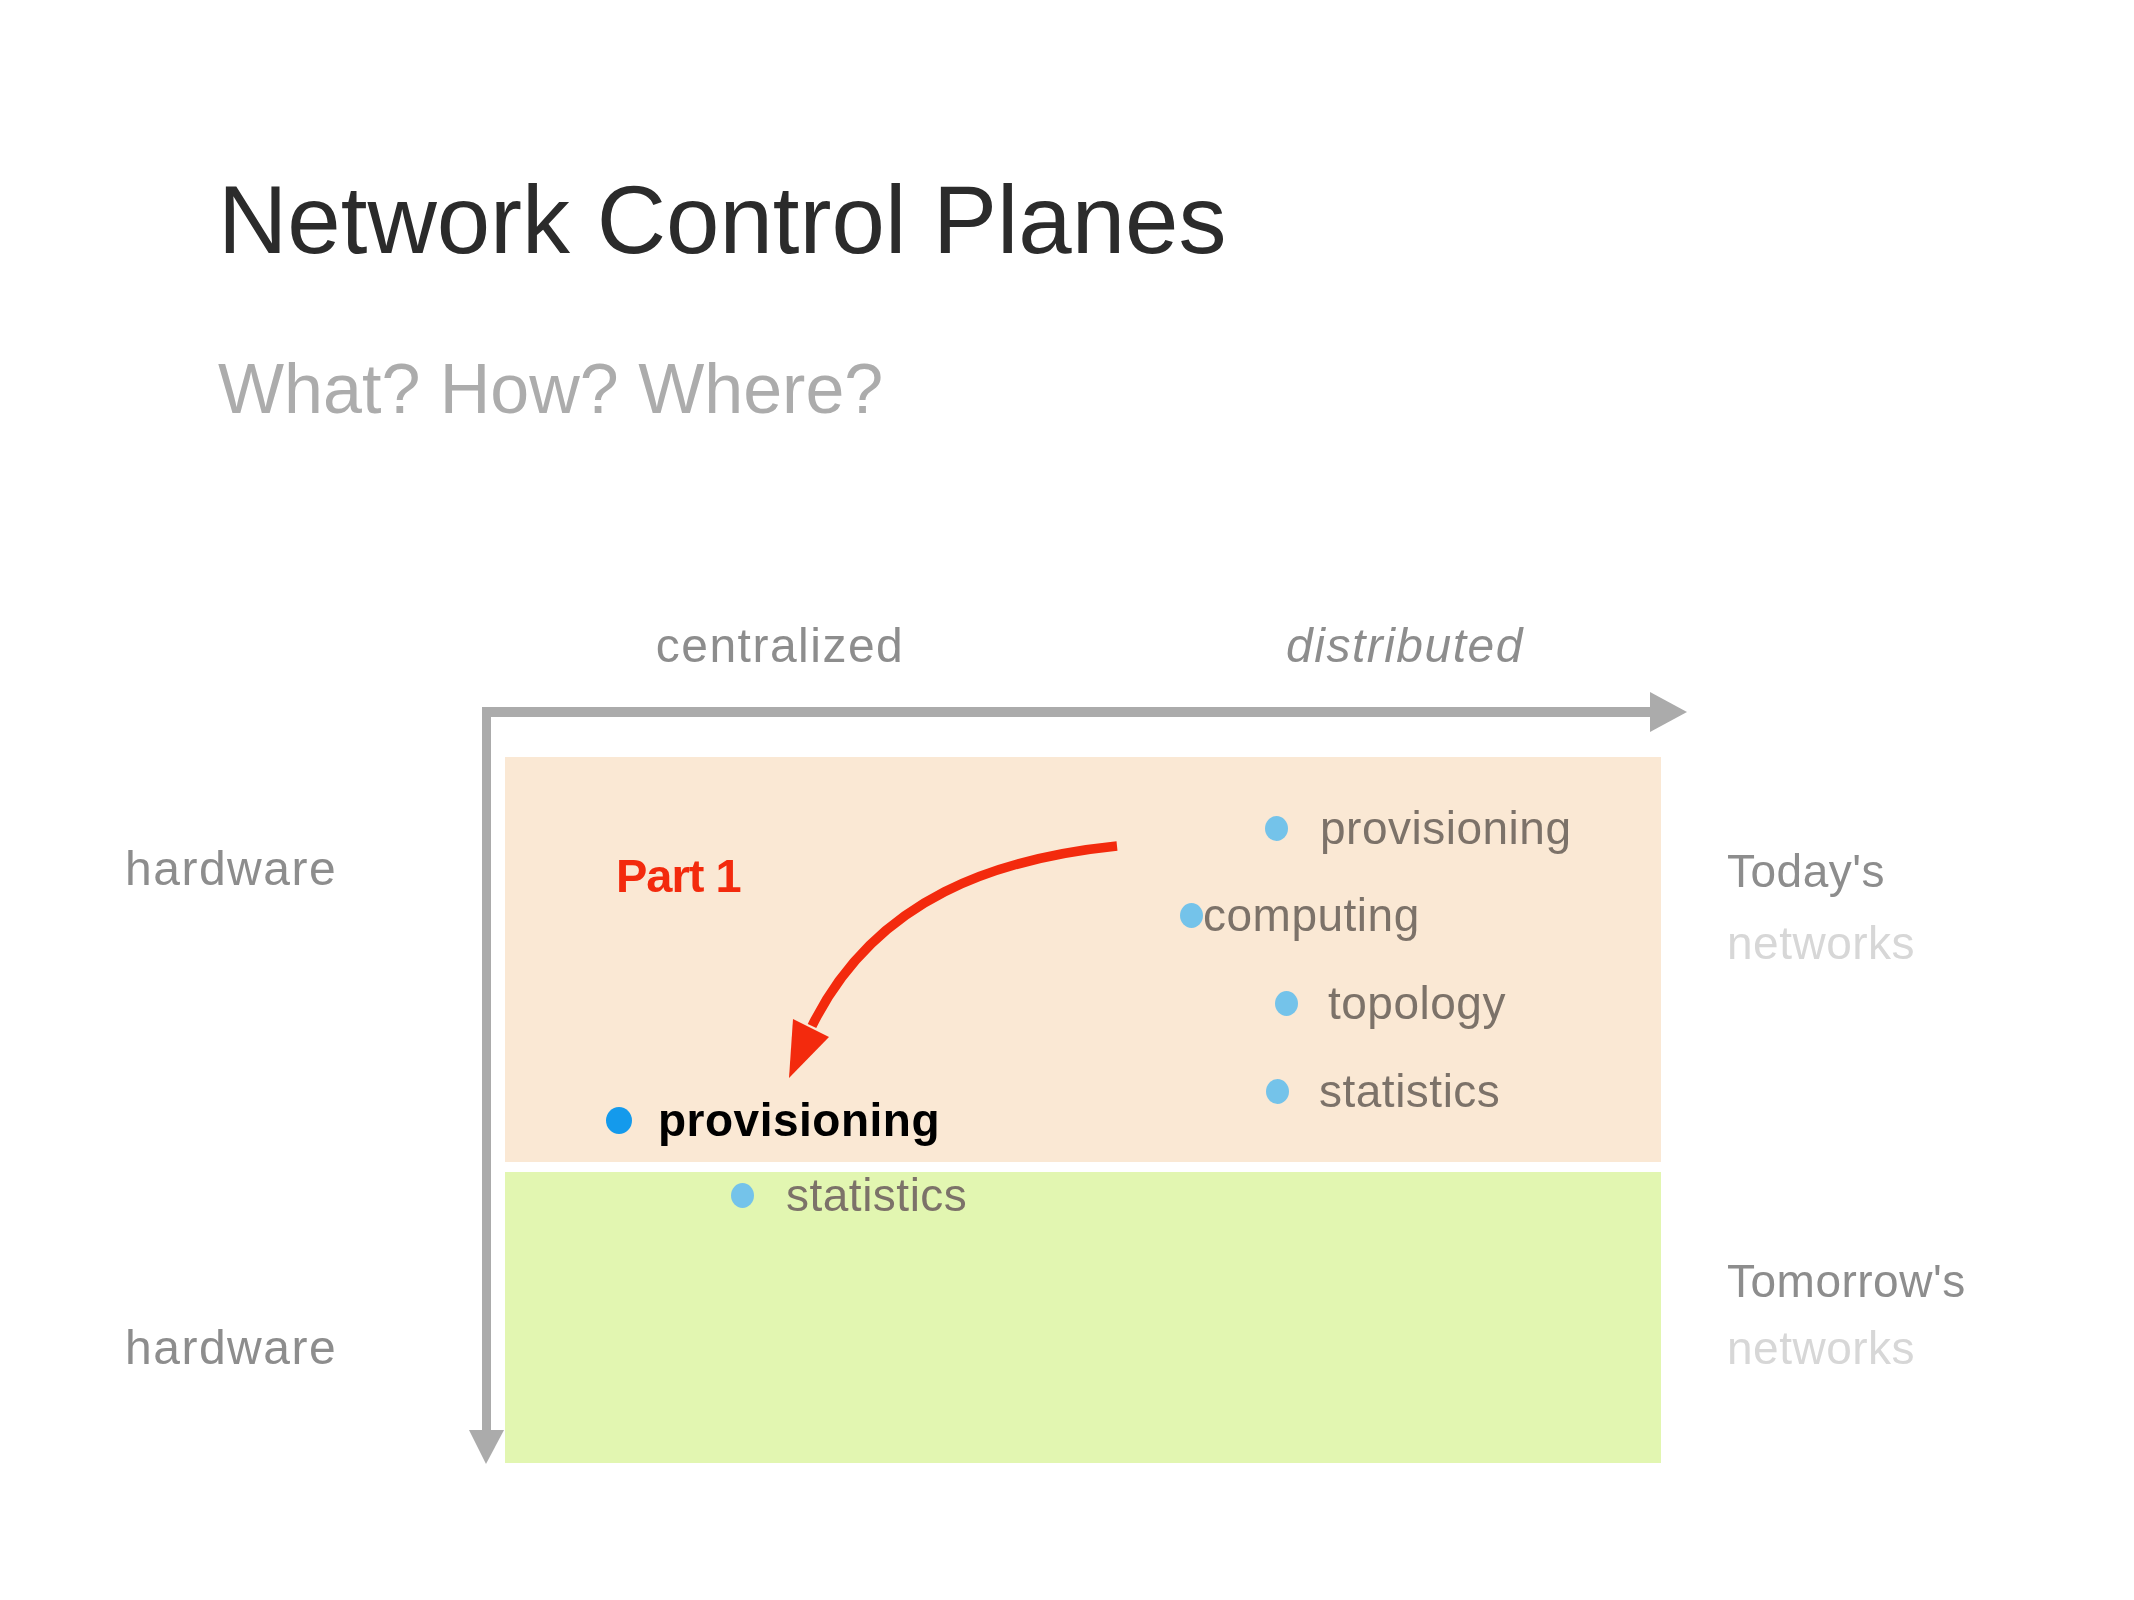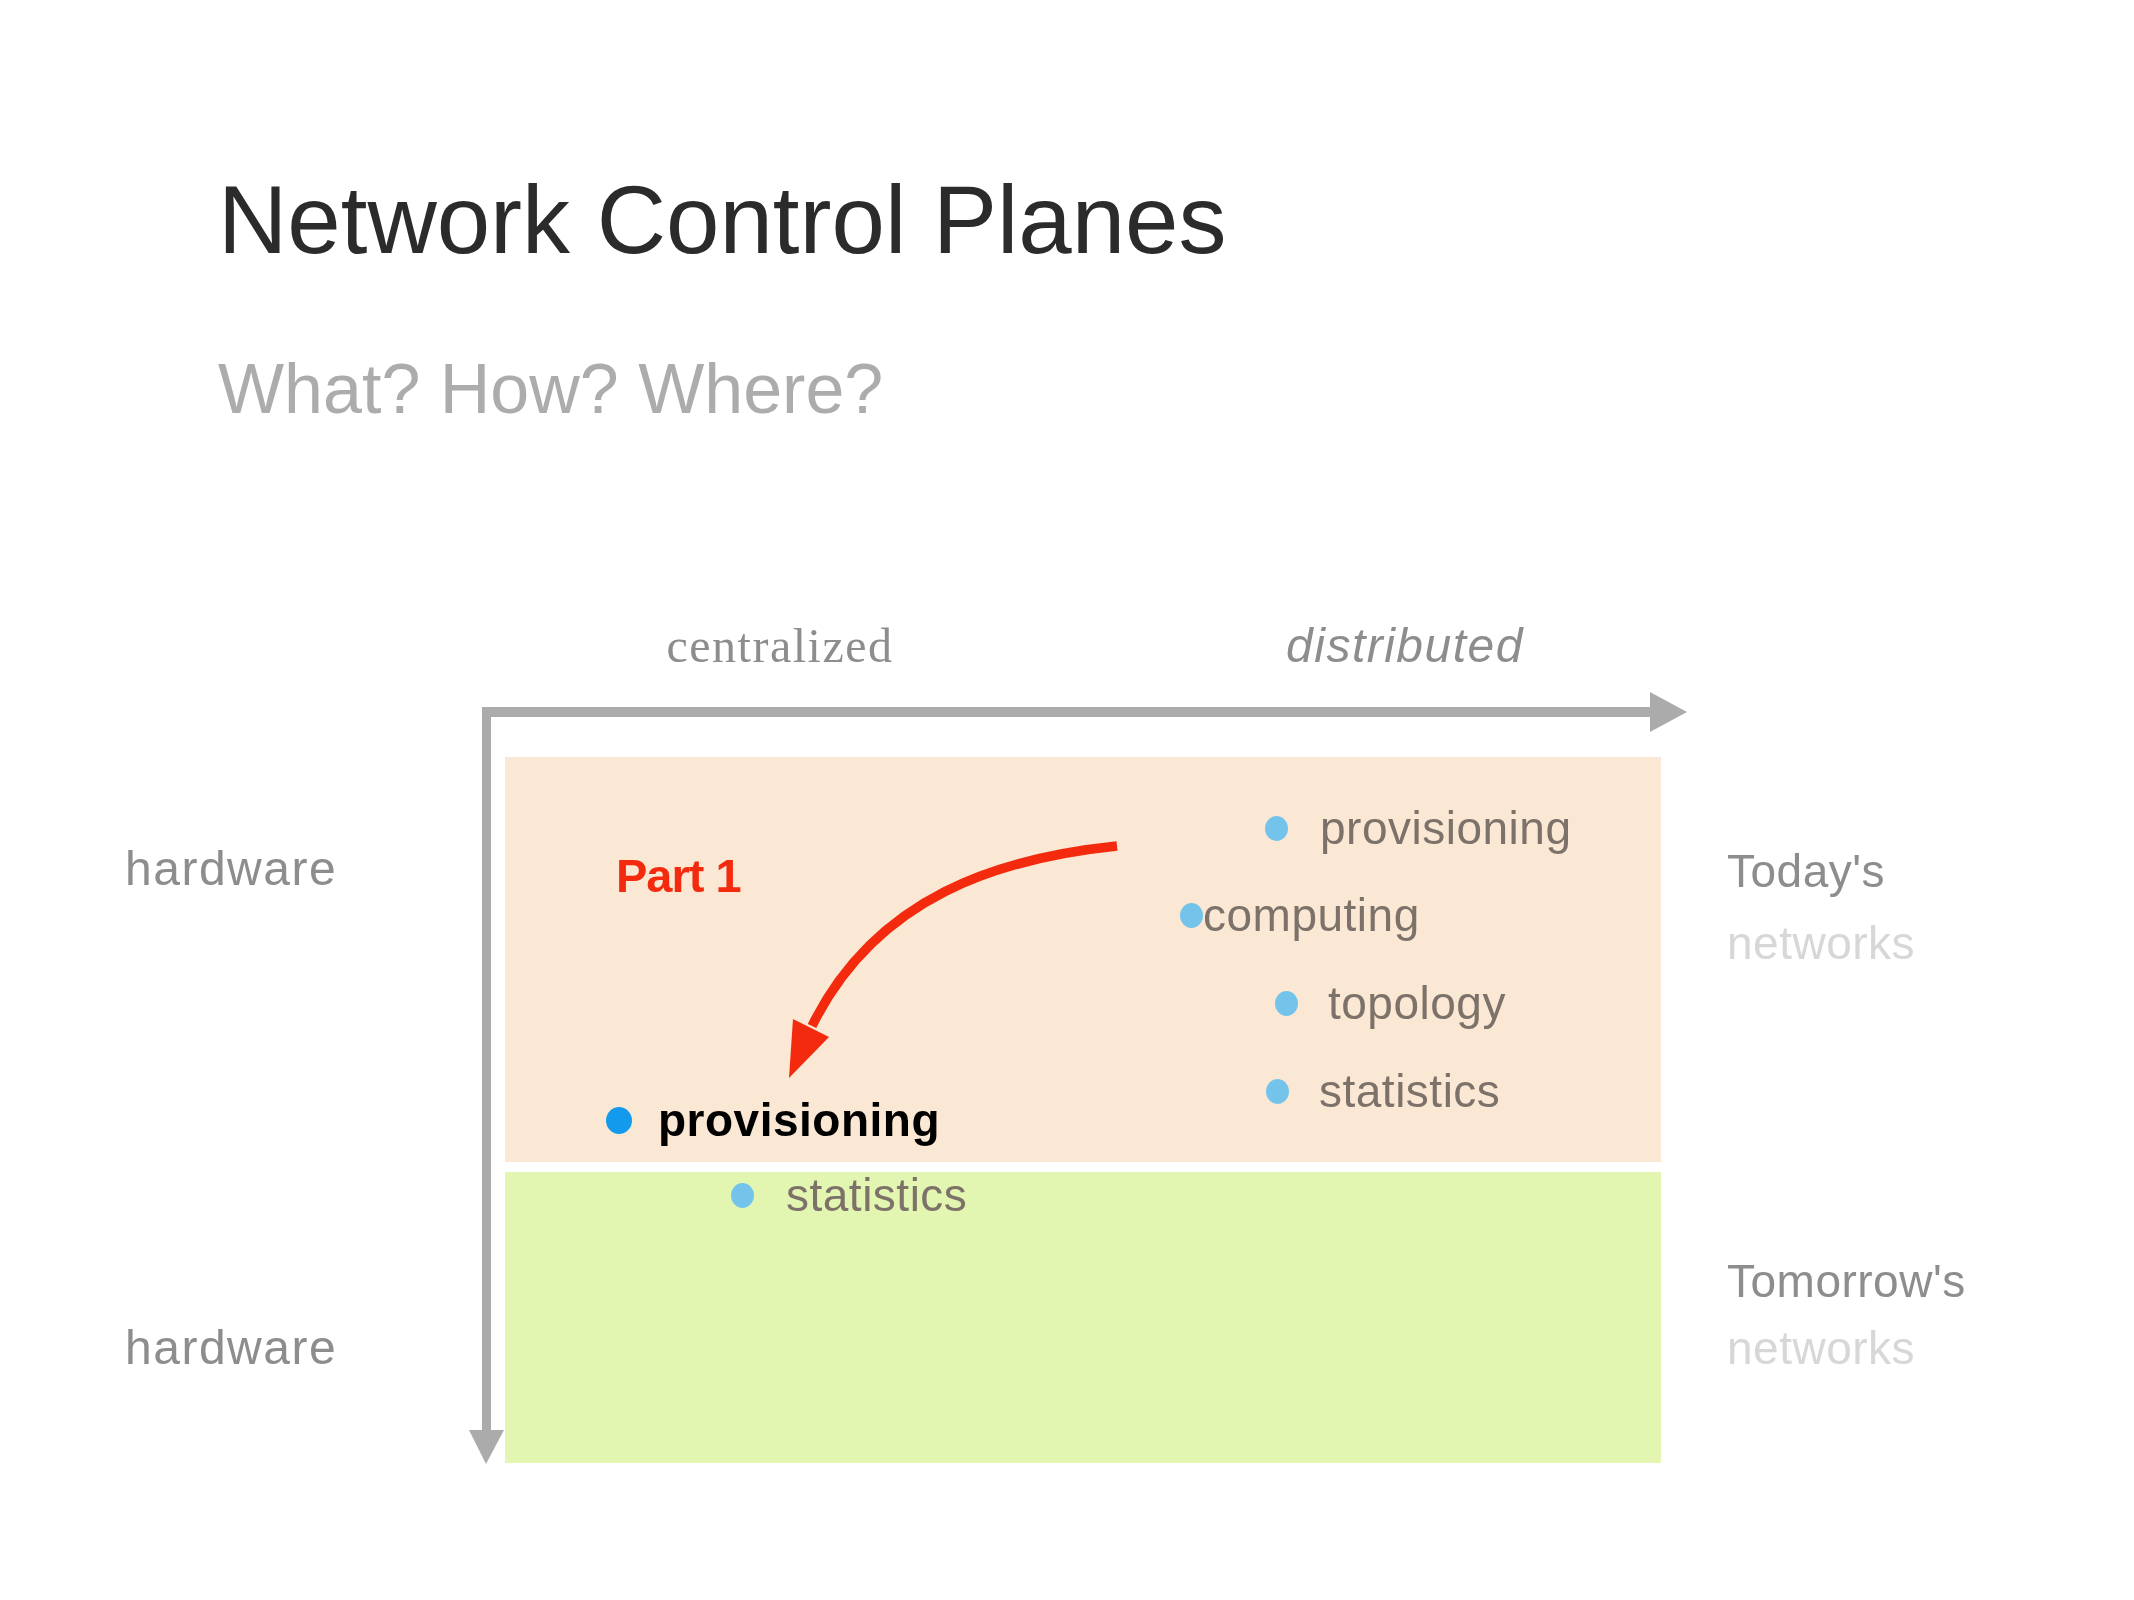--- a/index.html
+++ b/index.html
@@ -75,21 +75,21 @@
   }
 </style>
 </head>
 <body>
 
 <div class="slide">
 
   <div class="abs page-title">Network Control Planes</div>
   <div class="abs page-subtitle">What? How? Where?</div>
 
-  <div class="abs axis-label x-label" style="left:780px;font-family:Liberation Serif, serif;">centralized</div>
+  <div class="abs axis-label x-label" style="left:780px;">centralized</div>
   <div class="abs axis-label x-label" style="left:1405px;font-style:italic;">distributed</div>
 
   <div class="abs axis-label" style="left:125px;top:845px;">hardware</div>
   <div class="abs axis-label" style="left:125px;top:1324px;">hardware</div>
 
   <div class="abs region-box today-box"></div>
   <div class="abs region-box tomorrow-box"></div>
 
   <svg class="abs diagram-svg" viewBox="0 0 2134 1600" xmlns="http://www.w3.org/2000/svg">
 

